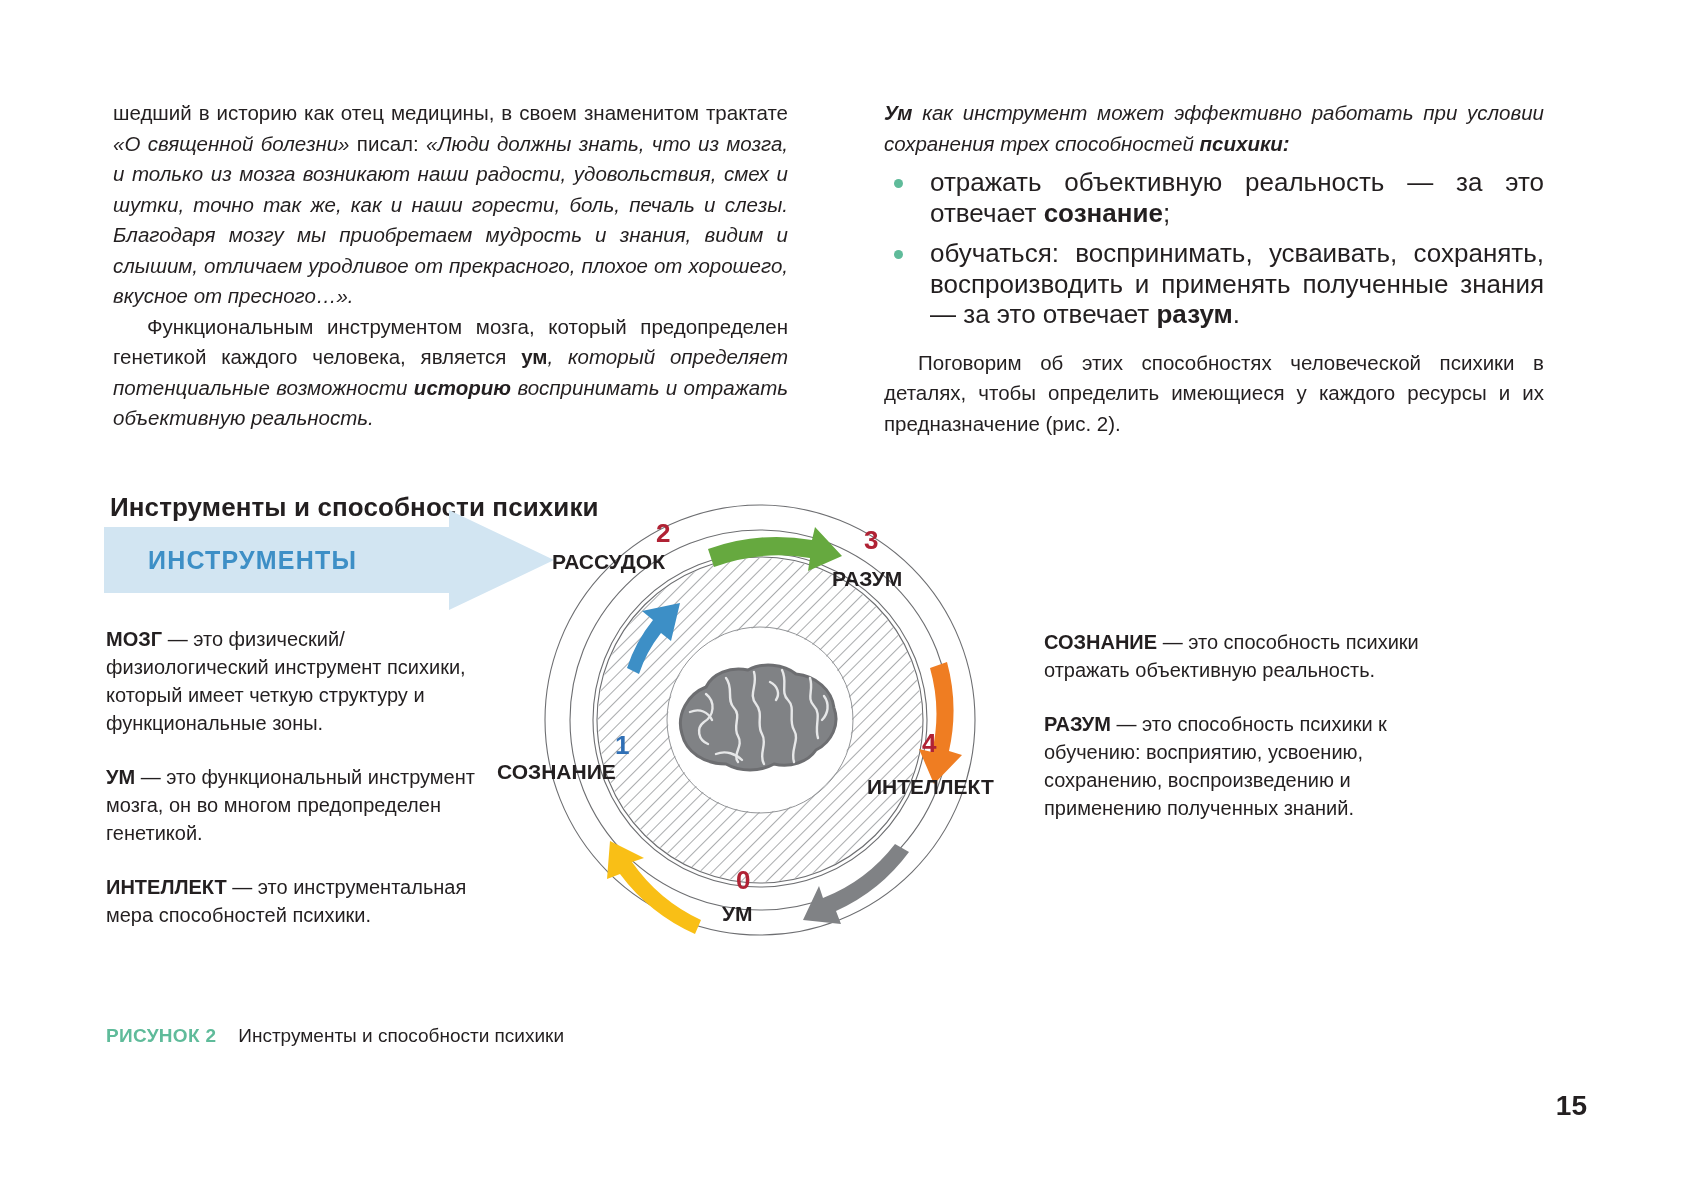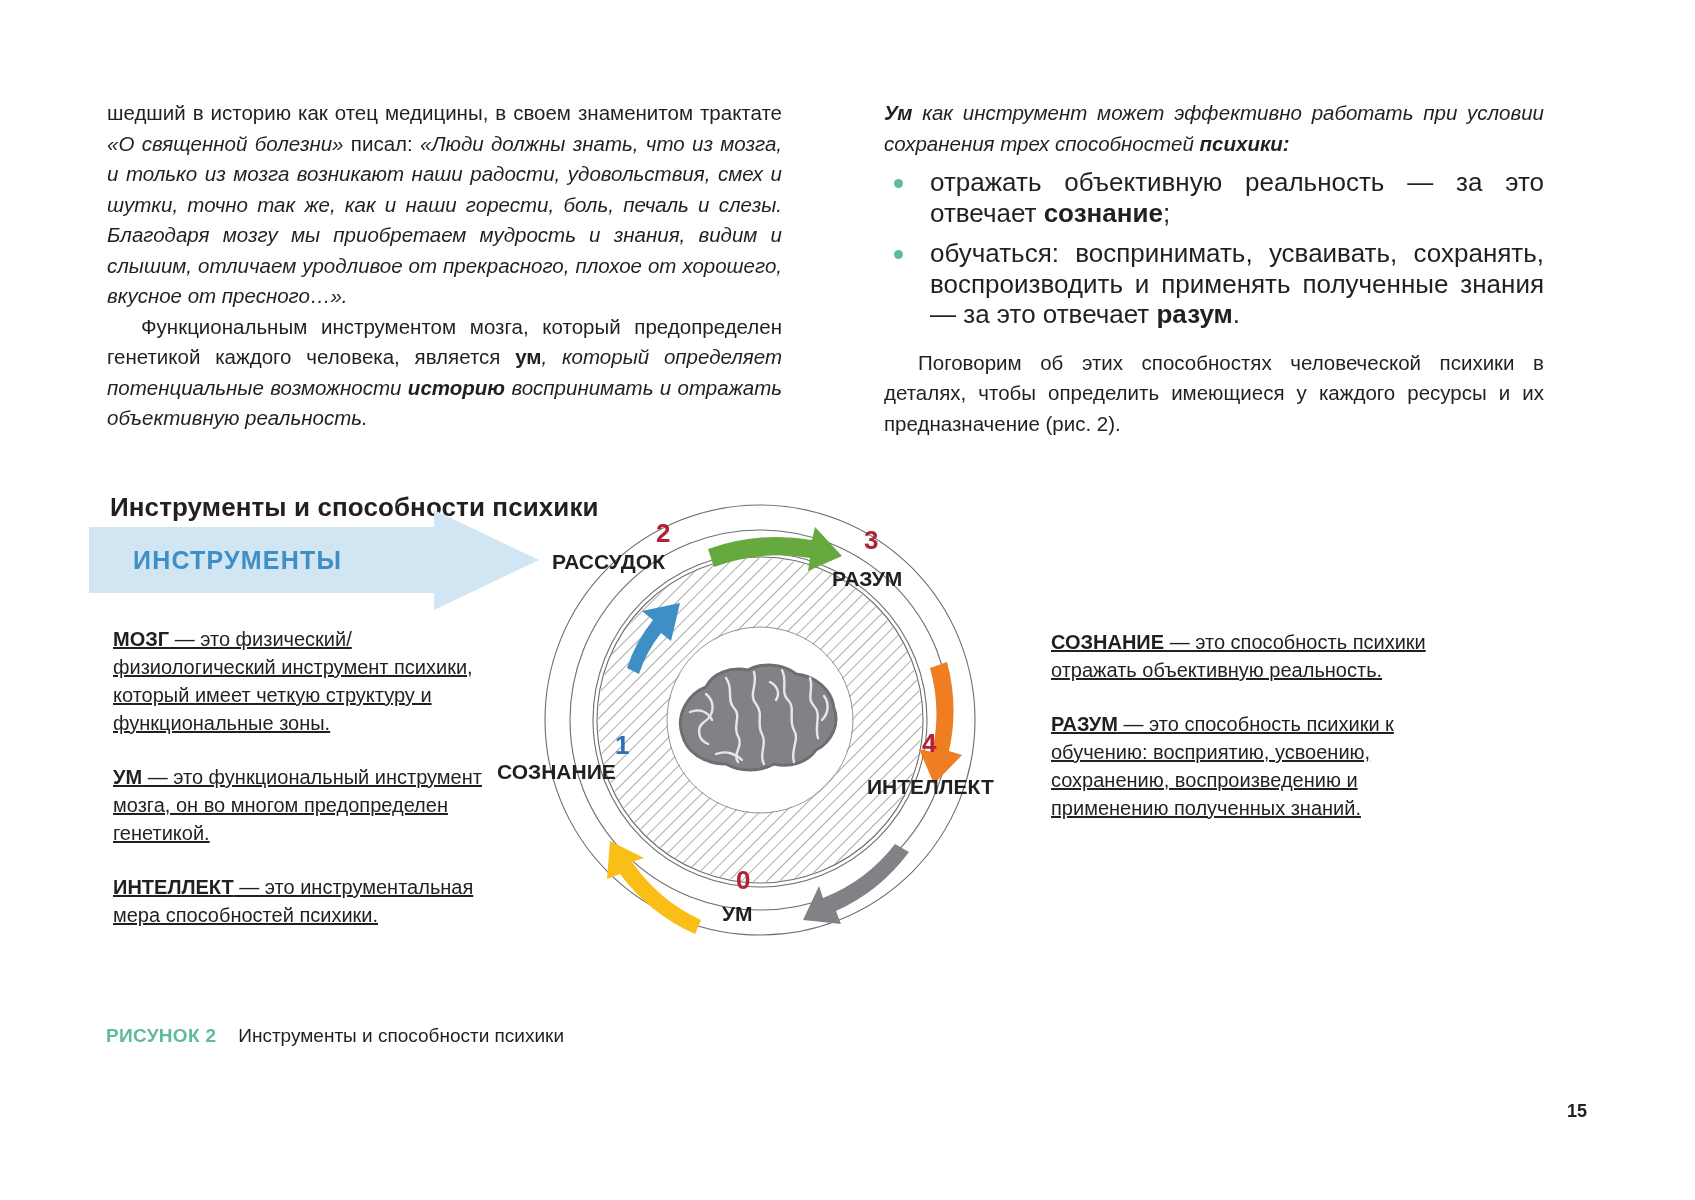--- a/index.html
+++ b/index.html
@@ -6,66 +6,66 @@
   body{
     width:1695px;height:1200px;background:#ffffff;
     font-family:"Liberation Sans", sans-serif;
     color:#231f20;
     position:relative;overflow:hidden;
   }
   .page{position:absolute;inset:0;}
 
   
   .col{position:absolute;top:98px;font-size:20.5px;line-height:30.5px;color:#231f20;}
-  .col-left{left:107px;width:675px;text-align:justify;}
+  .col-left{left:113px;width:675px;text-align:justify;}
   .col-right{left:884px;width:660px;text-align:justify;}
   .ital{font-style:italic;}
   .bold{font-weight:bold;}
   p{margin:0;}
   p.indent{text-indent:34px;}
 
   ul.bullets{list-style:none;margin:8px 0 0 0;padding:0;}
   ul.bullets li{position:relative;padding-left:46px;margin-bottom:10px;
     font-size:26px;line-height:30.5px;}
   ul.bullets li .dot{position:absolute;left:10px;top:12px;width:9px;height:9px;
     border-radius:50%;background:#5fbb9a;}
 
   
   .fig-title{position:absolute;left:110px;top:492px;font-size:26px;font-weight:bold;
     letter-spacing:.1px;color:#231f20;}
 
   
   .banner{position:absolute;display:flex;align-items:center;}
-  .banner-left{left:89px;top:510px;width:450px;height:100px;}
+  .banner-left{left:104px;top:510px;width:450px;height:100px;}
   .banner-right{left:1045px;top:498px;width:440px;height:100px;}
   .banner svg{position:absolute;left:0;top:0;}
   .banner .lbl{position:relative;font-weight:bold;font-size:25px;letter-spacing:1.2px;}
   .banner-left .lbl{margin-left:44px;color:#3d8fc6;}
   .banner-right .lbl{margin-left:150px;color:#e98b31;}
 
   
   .side{position:absolute;font-size:20px;line-height:28px;color:#231f20;}
   .side-left{left:105px;top:625px;width:400px;}
   .side-right{left:1043px;top:628px;width:430px;}
-  .side p{margin:0 0 26px 8px;text-decoration:underline;}
+  .side p{margin:0 0 26px 1px;}
   .side .term{font-weight:bold;}
 
   
   .caption{position:absolute;left:106px;top:1025px;font-size:19px;}
   .caption .num{color:#5fbb9a;font-weight:bold;letter-spacing:.3px;}
   .caption .txt{color:#231f20;margin-left:22px;}
 
   
   .diagram{position:absolute;left:490px;top:470px;width:540px;height:500px;}
   .diagram svg{display:block;}
   .dlbl{position:absolute;font-weight:bold;font-size:21px;color:#231f20;white-space:nowrap;}
   .dnum{position:absolute;font-weight:bold;font-size:26px;white-space:nowrap;}
 
   
-  .pageno{position:absolute;right:108px;bottom:78px;font-size:18px;font-weight:bold;color:#231f20;margin-left:40px;}
+  .pageno{position:absolute;right:108px;bottom:78px;font-size:28px;font-weight:bold;color:#231f20;margin-left:40px;}
 </style>
 </head>
 <body>
 
 <div class="page">
 
   <div class="col col-left">
     <p><span>шедший в историю как отец медицины, в своем знаменитом трактате </span><span class="ital">«О священной болезни»</span><span> писал: </span><span class="ital">«Люди должны знать, что из мозга, и только из мозга возникают наши радости, удовольствия, смех и шутки, точно так же, как и наши горести, боль, печаль и слезы. Благодаря мозгу мы приобретаем мудрость и знания, видим и слышим, отличаем уродливое от прекрасного, плохое от хорошего, вкусное от пресного…».</span></p>
     <p class="indent"><span>Функциональным инструментом мозга, который предопределен генетикой каждого человека, является </span><span class="bold">ум</span><span class="ital">, который определяет потенциальные возможности </span><span class="bold ital">историю</span><span class="ital"> воспринимать и отражать объективную реальность.</span></p>
   </div>

